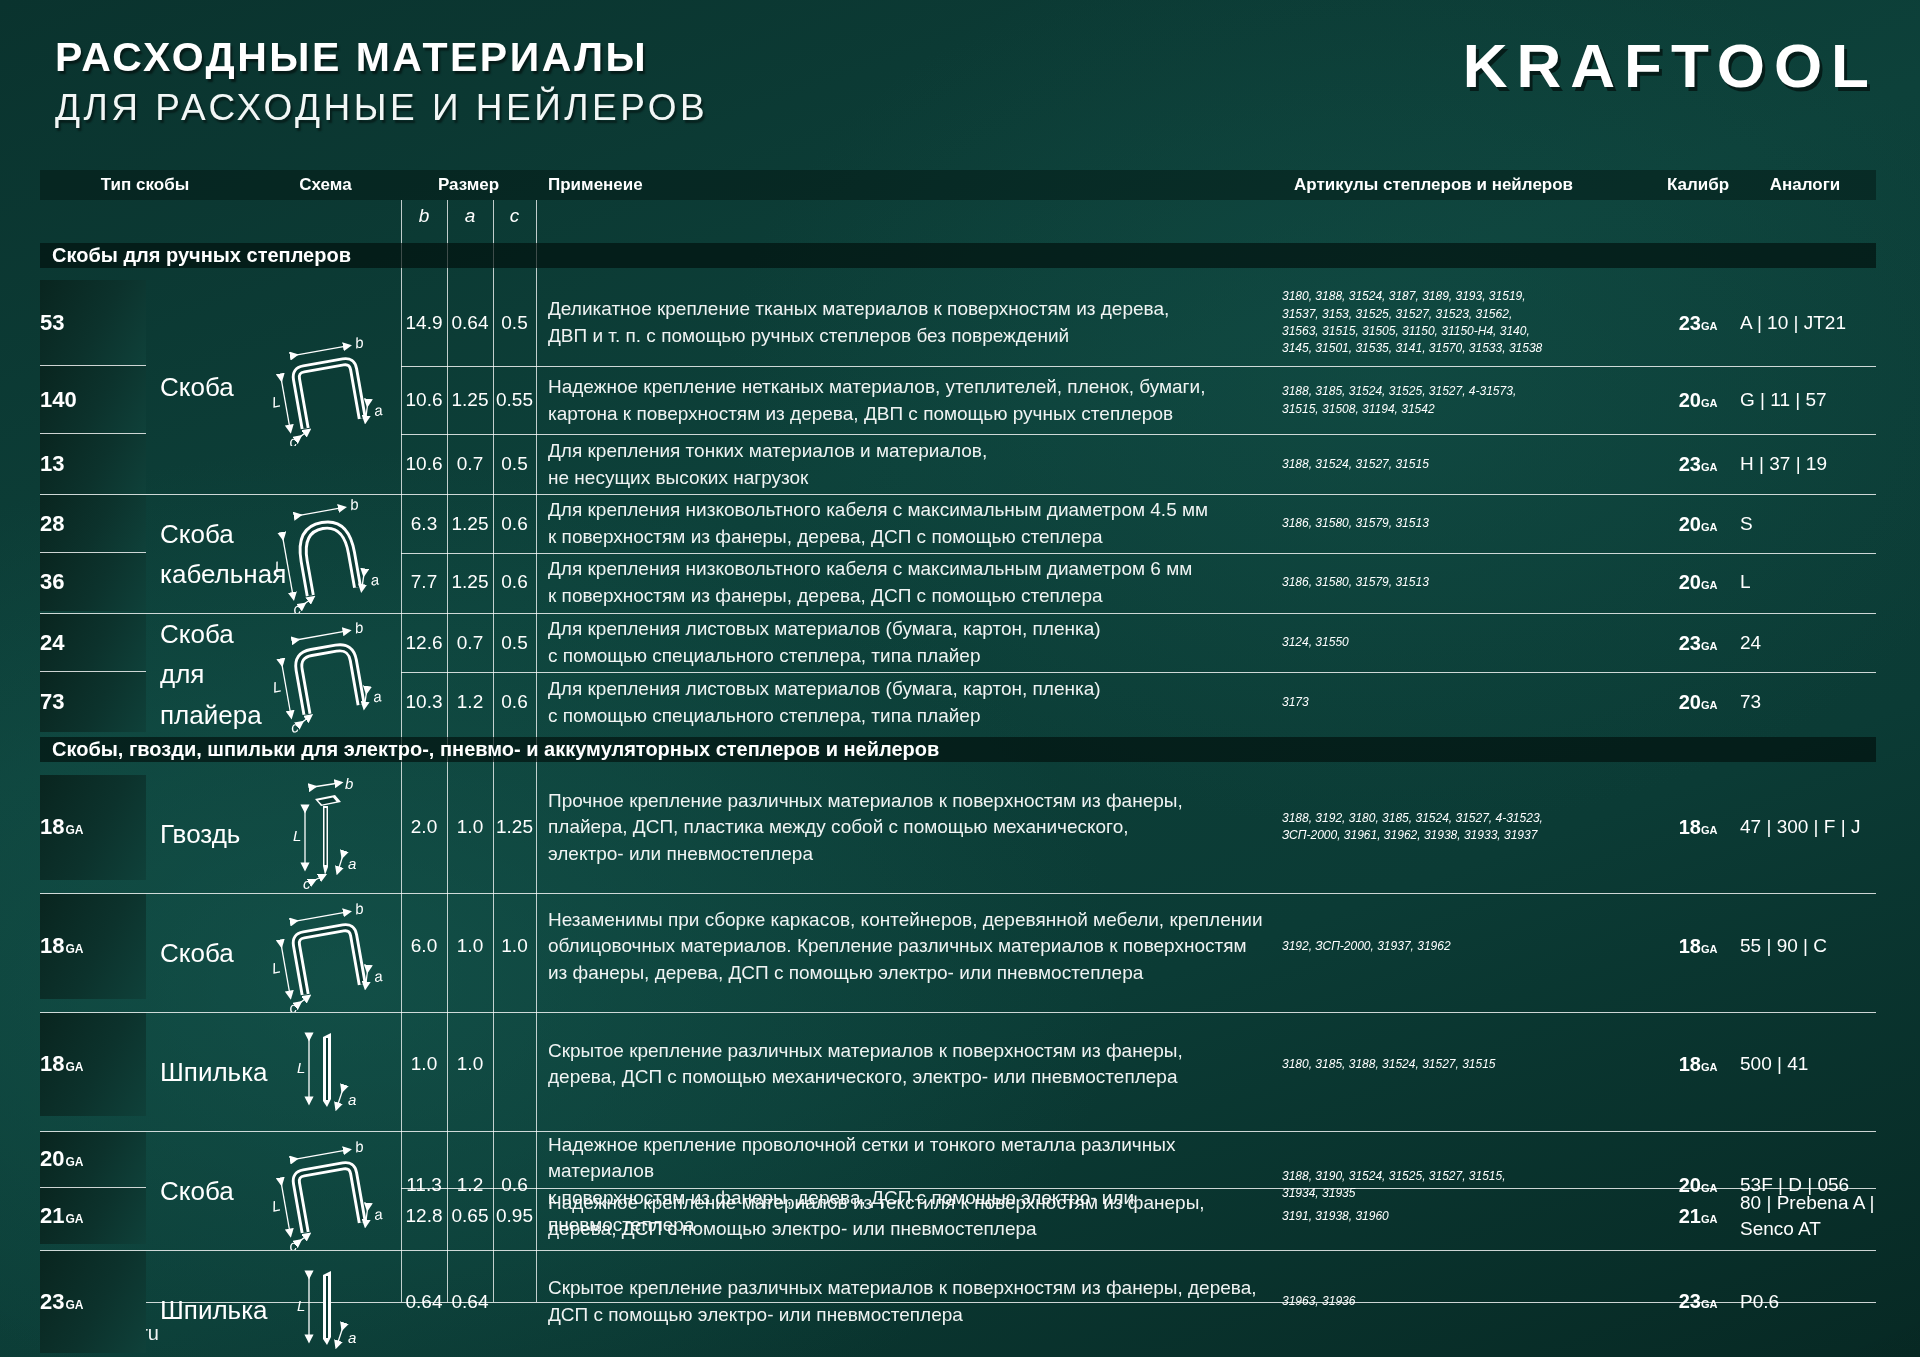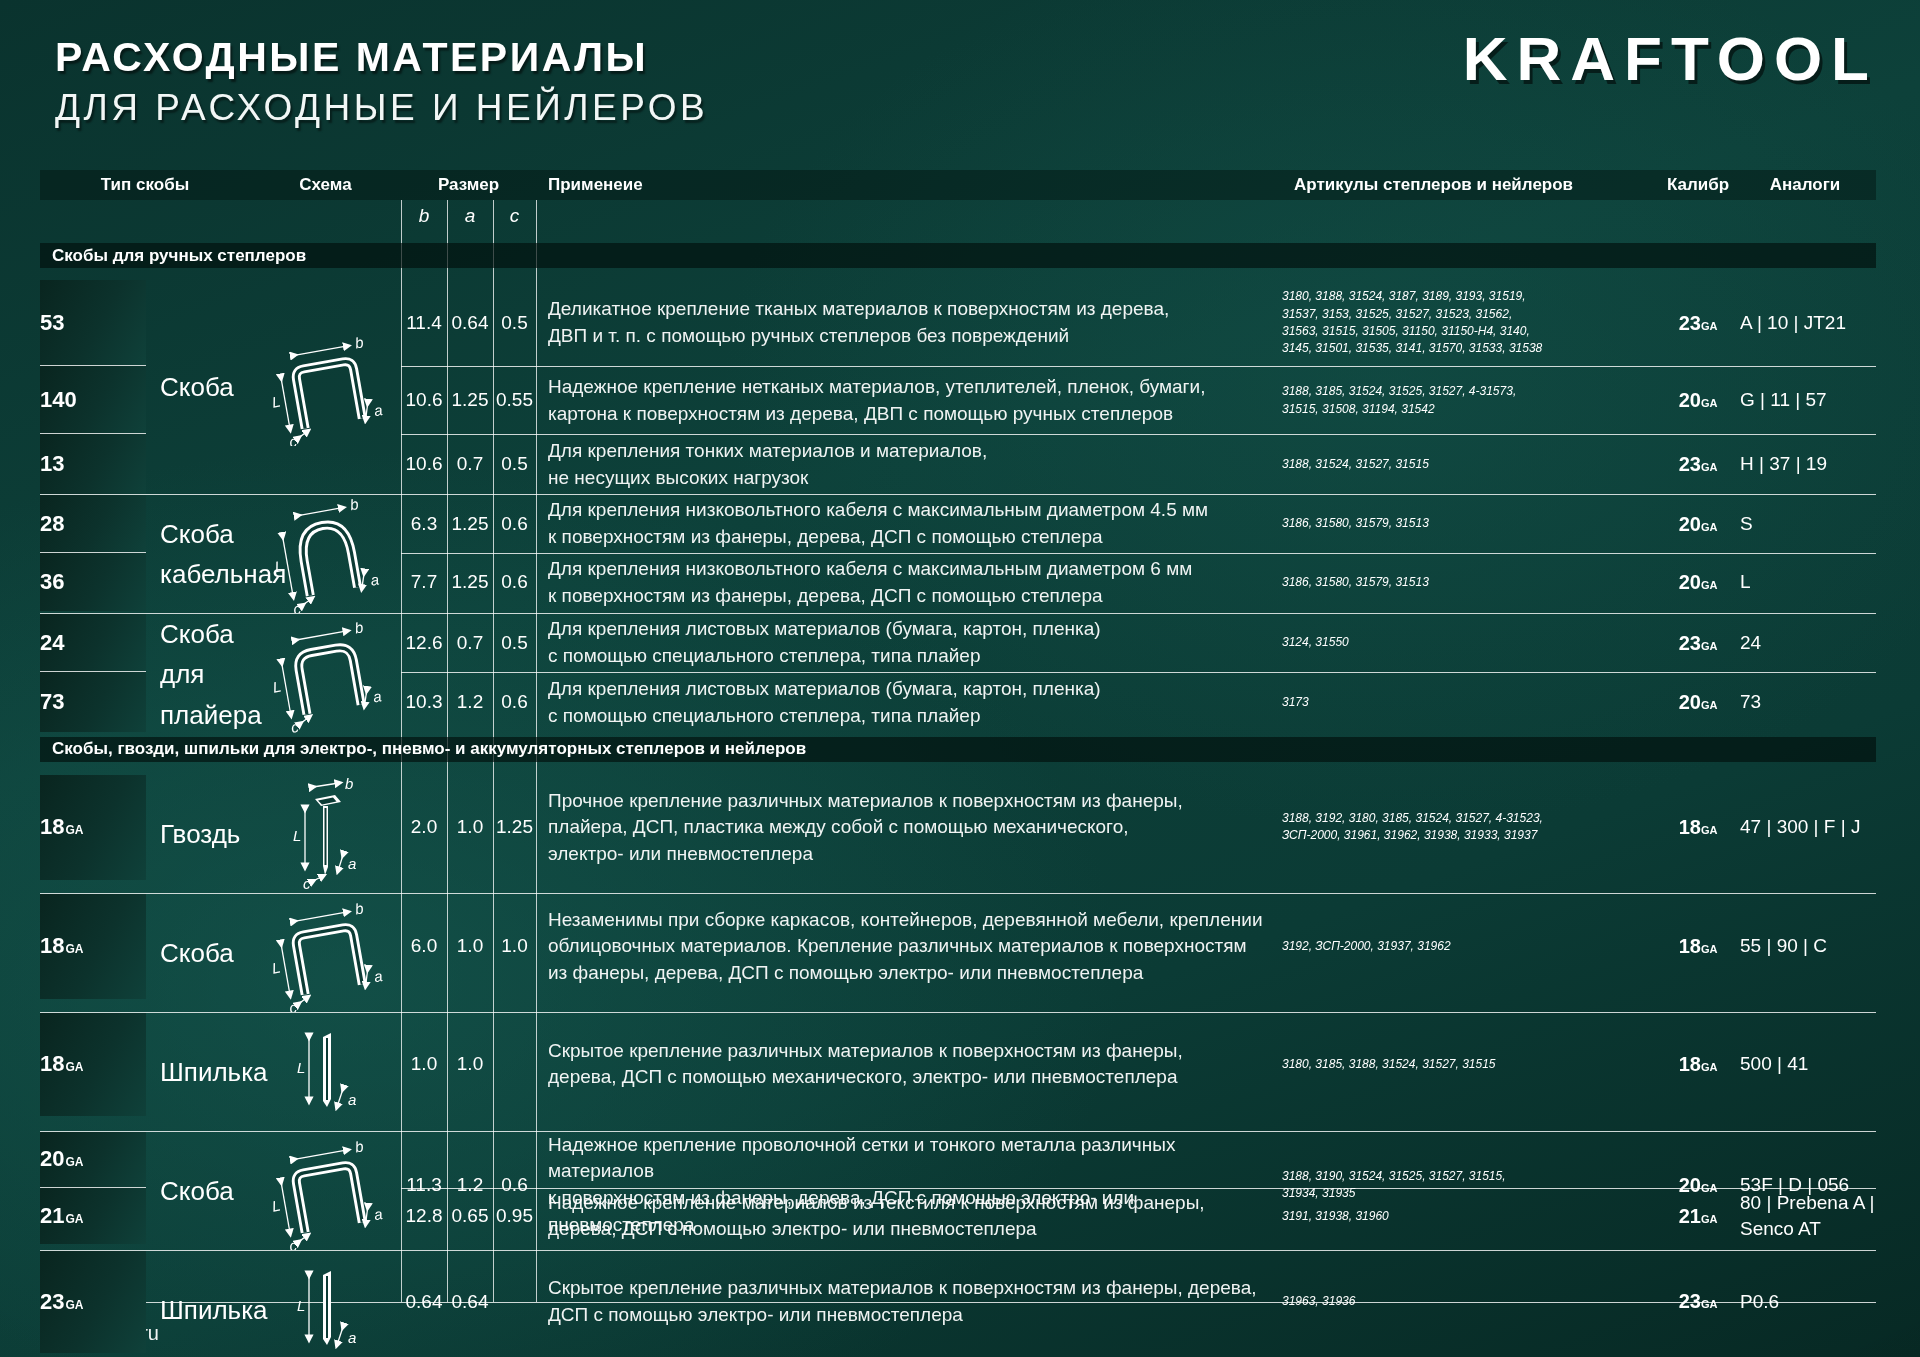--- a/index.html
+++ b/index.html
@@ -9,34 +9,34 @@
     background:
       radial-gradient(1250px 850px at 18% 72%, rgba(24,95,86,.50), transparent 62%),
       radial-gradient(1100px 750px at 72% 28%, rgba(21,84,76,.42), transparent 60%),
       radial-gradient(150% 125% at 50% 45%, transparent 52%, rgba(0,0,0,.38) 100%),
       linear-gradient(160deg,#0a332e 0%,#0d413a 38%,#0b3b35 68%,#072924 100%);
   }
   
   .hdr{position:absolute;left:55px;top:34px;}
   .hdr .t1{font-size:41px;font-weight:bold;letter-spacing:2.5px;text-shadow:2px 3px 2px rgba(0,0,0,.5);}
   .hdr .t2{font-size:37px;font-weight:normal;letter-spacing:3.5px;margin-top:6px;color:#f2f7f6;text-shadow:2px 3px 2px rgba(0,0,0,.45);}
-  .logo{position:absolute;right:42px;top:23px;font-size:62px;font-weight:bold;letter-spacing:9px;
+  .logo{position:absolute;right:42px;top:30px;font-size:62px;font-weight:bold;letter-spacing:9px;
         text-shadow:3px 4px 0 rgba(0,0,0,.55);}
   
   .tbl{position:absolute;left:40px;top:170px;width:1836px;height:1132px;border-bottom:1px solid rgba(255,255,255,.8);}
   .thead{height:30px;background:rgba(1,22,18,.5);display:grid;
          grid-template-columns:210px 151px 135px 746px 380px 72px 142px;align-items:center;
          font-size:17px;font-weight:bold;}
   .thead .c{text-align:center;}
   .thead .l{text-align:left;padding-left:12px;}
   .subhead{height:32px;margin-left:361px;width:135px;display:grid;grid-template-columns:46px 46px 43px;
            align-items:center;text-align:center;font-size:19px;font-style:italic;}
   .vline{position:absolute;top:30px;bottom:0;width:1px;background:rgba(255,255,255,.75);z-index:0;}
   .secbar{position:relative;z-index:2;height:25px;background:rgba(1,16,13,.68);display:flex;align-items:center;
-          padding-left:12px;font-size:17px;font-weight:bold;box-sizing:border-box;}
+          padding-left:12px;font-size:20px;font-weight:bold;box-sizing:border-box;}
   .secbar.s0{margin-top:11px;margin-bottom:12px;}
   .secbar.s1{margin-top:2px;margin-bottom:13px;}
   
   .group{position:relative;z-index:1;display:flex;width:1836px;box-sizing:border-box;}
   .group + .group{border-top:1px solid rgba(255,255,255,.8);}
   .bcol{width:106px;display:flex;flex-direction:column;}
   .badge{flex:0 0 auto;display:flex;align-items:center;justify-content:flex-start;box-sizing:border-box;
          background:linear-gradient(118deg,#09251f 0%,#0c322c 55%,#0f413a 100%);}
   .badge:not(:last-child){border-bottom:1px solid rgba(255,255,255,.8);}
   .bnum{font-size:22px;font-weight:bold;}
@@ -121,21 +121,21 @@
                 <text x="20" y="70">L</text>
       <line x1="114" y1="82" x2="109" y2="98" stroke="#fff" stroke-width="1.3" marker-start="url(#ah1)" marker-end="url(#ah1)"></line>
                 <text x="119" y="96">a</text>
       <line x1="40" y1="104" x2="50" y2="99" stroke="#fff" stroke-width="1.3" marker-start="url(#ah1)" marker-end="url(#ah1)"></line>
                 <text x="30" y="112">c</text>
               </g>
             </svg>
           </div>
           <div class="rows">
             <div class="row" style="height:86px">
-              <div class="cell num">11.4</div>
+              <div class="cell num">14.9</div>
               <div class="cell num">0.64</div>
               <div class="cell num">0.5</div>
               <div class="cell app">Деликатное крепление тканых материалов к поверхностям из дерева,
 ДВП и т. п. с помощью ручных степлеров без повреждений</div>
               <div class="cell art">3180, 3188, 31524, 3187, 3189, 3193, 31519,
 31537, 3153, 31525, 31527, 31523, 31562,
 31563, 31515, 31505, 31150, 31150-H4, 3140,
 3145, 31501, 31535, 3141, 31570, 31533, 31538</div>
               <div class="cal"><span class="n">23</span><span class="g">GA</span></div>
               <div class="cell ana">A | 10 | JT21</div>

